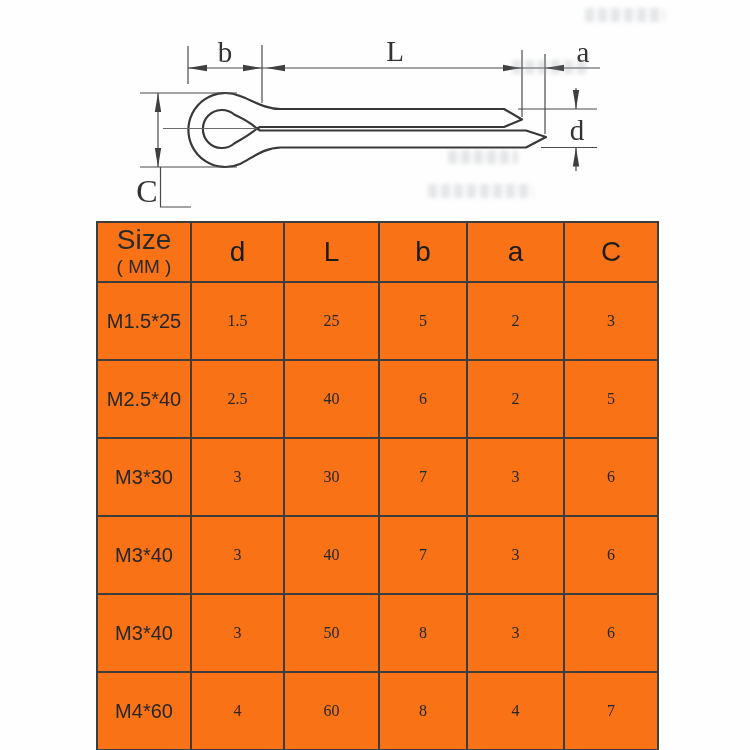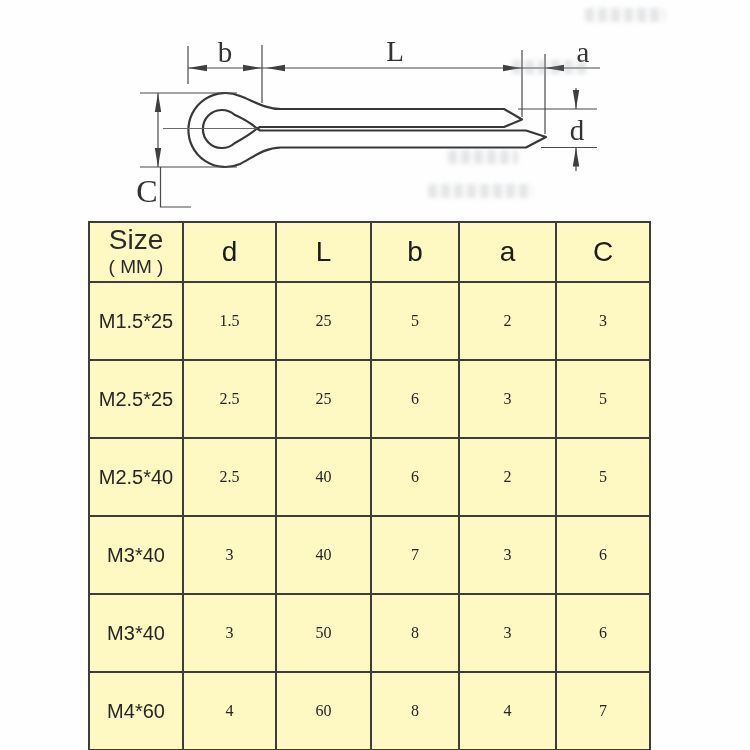--- a/index.html
+++ b/index.html
@@ -11,23 +11,23 @@
   svg.diagram{position:absolute;left:0;top:0;}
 
   
   .wm{
     position:absolute;height:14px;border-radius:3px;
     background:repeating-linear-gradient(90deg,#9aa0a8 0 9px,rgba(0,0,0,0) 9px 13px);
     filter:blur(2px);opacity:.26;pointer-events:none;
   }
 
   table.spec{
-    position:absolute;left:88px;top:221px;
+    position:absolute;left:96px;top:221px;
     border-collapse:collapse;table-layout:fixed;
-    color:#262626;background:#fef9c3;
+    color:#262626;background:#f97316;
   }
   table.spec th,table.spec td{
     border:2px solid #3d3d3d;text-align:center;vertical-align:middle;
     padding:0;font-weight:400;
   }
   table.spec thead tr{height:60px;}
   table.spec tbody tr{height:78px;}
   .size-l1{font-size:28px;color:#2a2a2a;line-height:30px;}
   .size-l2{font-size:19px;color:#2a2a2a;line-height:24px;}
   .col-letter{font-size:28px;font-weight:600;color:#1c1c1c;}
@@ -118,34 +118,34 @@
     <tbody>
       <tr>
         <th>M1.5*25</th>
         <td>1.5</td>
         <td>25</td>
         <td>5</td>
         <td>2</td>
         <td>3</td>
       </tr>
       <tr>
-        <th>M2.5*25</th>
-        <td>2.5</td>
-        <td>25</td>
-        <td>6</td>
-        <td>3</td>
-        <td>5</td>
-      </tr>
-      <tr>
         <th>M2.5*40</th>
         <td>2.5</td>
         <td>40</td>
         <td>6</td>
         <td>2</td>
         <td>5</td>
+      </tr>
+      <tr>
+        <th>M3*30</th>
+        <td>3</td>
+        <td>30</td>
+        <td>7</td>
+        <td>3</td>
+        <td>6</td>
       </tr>
       <tr>
         <th>M3*40</th>
         <td>3</td>
         <td>40</td>
         <td>7</td>
         <td>3</td>
         <td>6</td>
       </tr>
       <tr>

